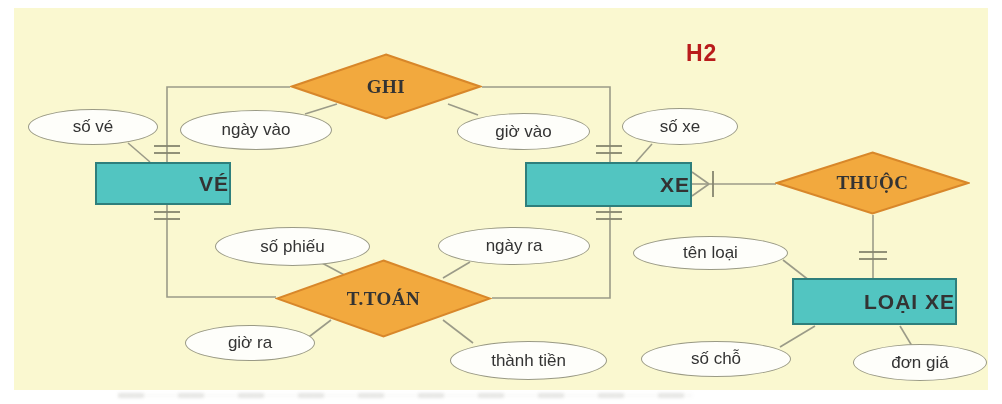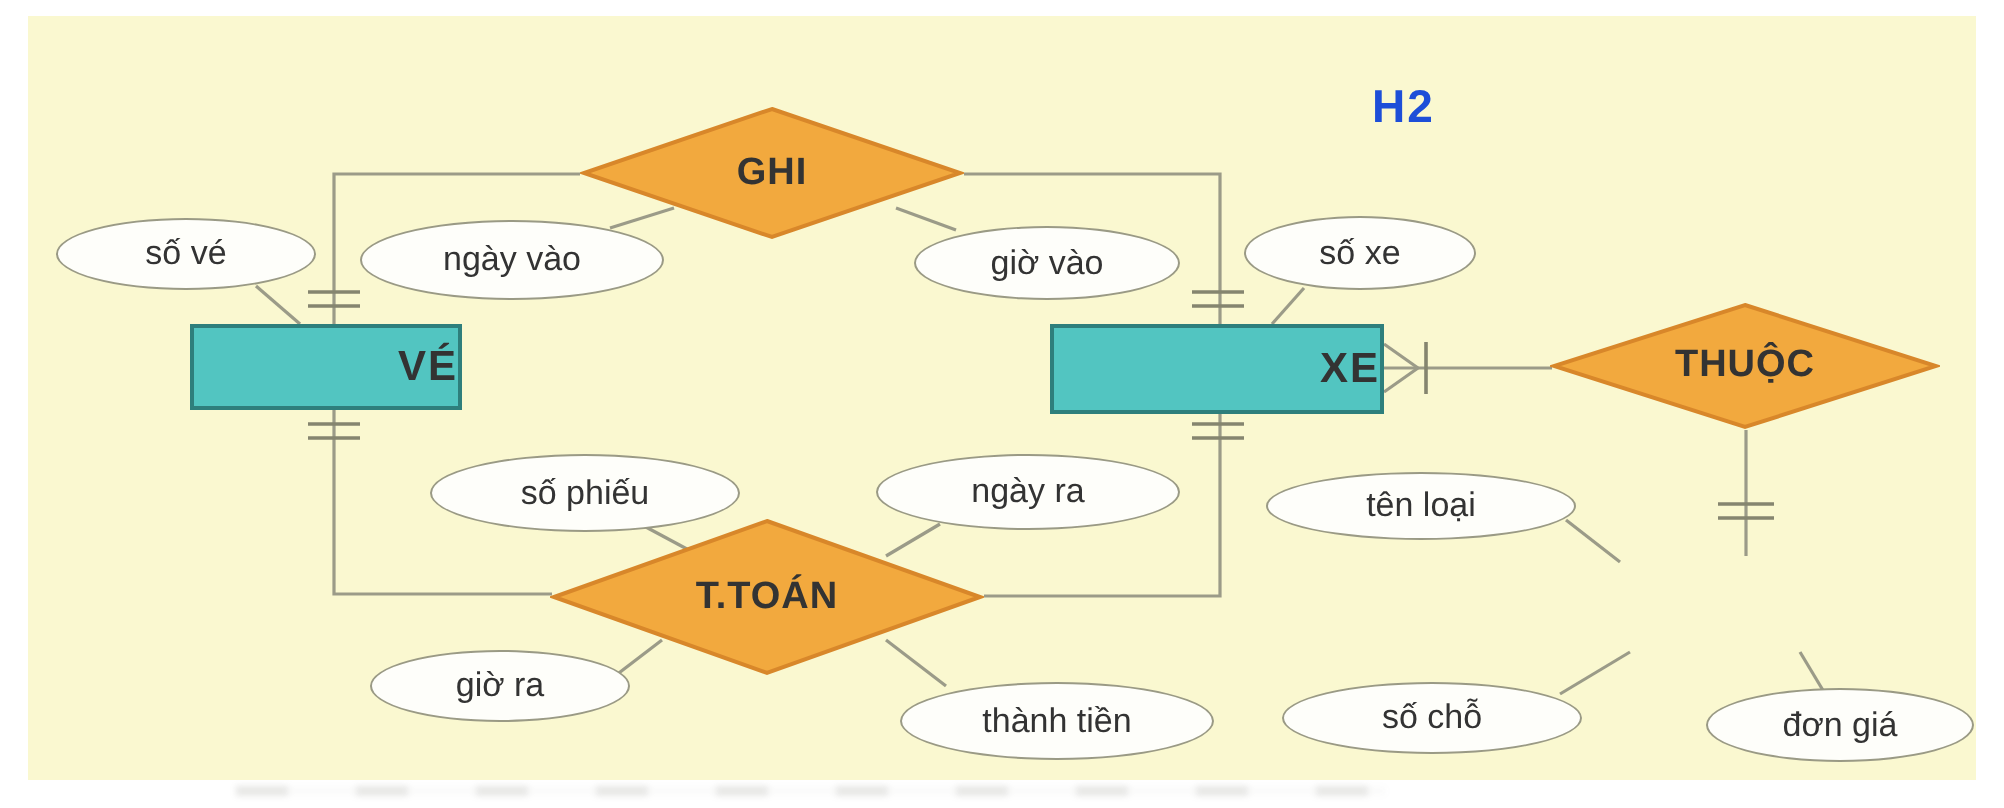--- a/index.html
+++ b/index.html
@@ -48,36 +48,36 @@
     display:flex;align-items:center;justify-content:center;
   }
   .diamond svg{position:absolute;left:0;top:0;width:100%;height:100%;}
   .diamond svg polygon{
     fill:var(--relationship-fill);
     stroke:var(--relationship-border);
     stroke-width:2;
   }
   .diamond .lbl{
     position:relative;z-index:1;
-    color:var(--text);font-size:19px;font-weight:bold;letter-spacing:0.5px;
+    color:var(--text);font-size:19px;font-weight:bold;letter-spacing:0.5px;font-family:Liberation Serif, serif;
   }
   .attr{
     position:absolute;
     display:flex;align-items:center;justify-content:center;
     background:var(--attribute-fill);
     border:1.5px solid var(--attribute-border);
     border-radius:50%;
     color:var(--text);
     font-size:17px;
     white-space:nowrap;
   }
   .attr.key .lbl{text-underline-offset:2px;}
   .figure-label{
     position:absolute;left:686px;top:40px;
-    color:#1d4ed8;font-size:23px;font-weight:bold;letter-spacing:1px;
+    color:#b91c1c;font-size:23px;font-weight:bold;letter-spacing:1px;
   }
   .smudge{
     position:absolute;left:118px;top:393px;width:575px;height:5px;
     background:repeating-linear-gradient(90deg,
       rgba(110,110,100,0.30) 0 26px, rgba(110,110,100,0.05) 26px 60px);
     filter:blur(1.6px);
     opacity:0.55;
   }
 </style>
 </head>
@@ -154,20 +154,23 @@
       </svg>
     <span class="lbl">T.TOÁN</span>
   </div>
 
   <div class="entity" style="left:95px;top:162px;width:136px;height:43px">
     <span>VÉ</span>
   </div>
   <div class="entity" style="left:525px;top:162px;width:167px;height:45px">
     <span>XE</span>
   </div>
+  <div class="entity" style="left:792px;top:278px;width:165px;height:47px">
+    <span>LOẠI XE</span>
+  </div>
 
   <div class="attr key" style="left:28px;top:109px;width:130px;height:36px">
     <span class="lbl">số vé</span>
   </div>
   <div class="attr" style="left:180px;top:110px;width:152px;height:40px">
     <span class="lbl">ngày vào</span>
   </div>
   <div class="attr" style="left:457px;top:113px;width:133px;height:37px">
     <span class="lbl">giờ vào</span>
   </div>

